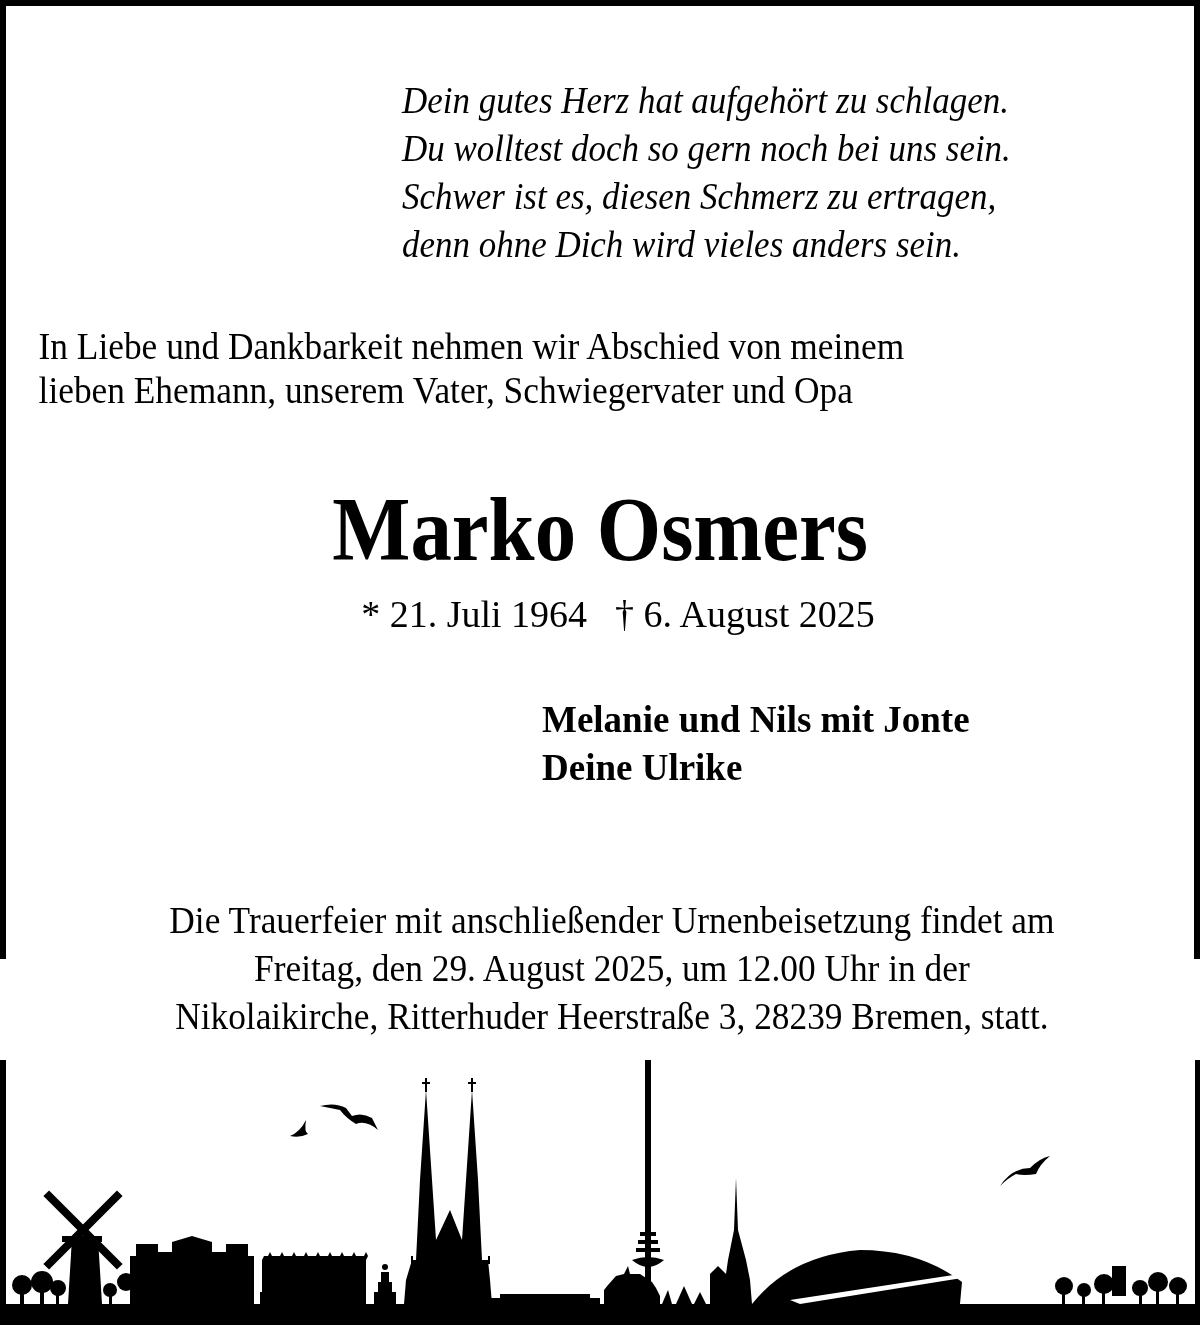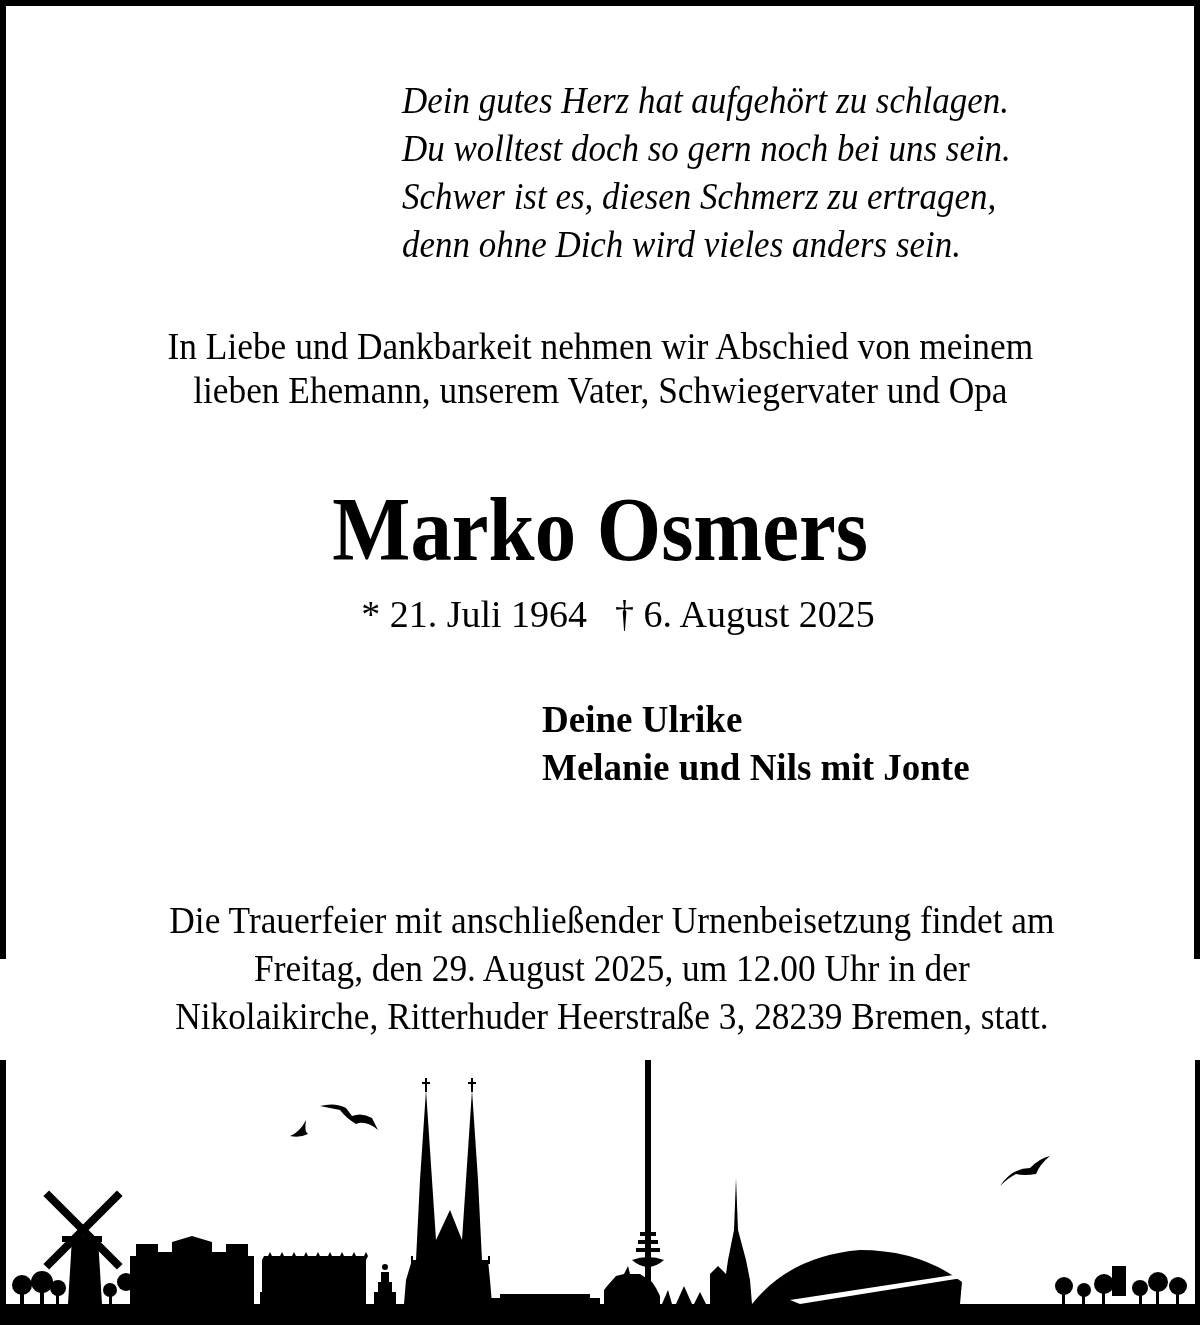--- a/index.html
+++ b/index.html
@@ -16,21 +16,21 @@
   }
   .poem {
     position: absolute; left: 396px; top: 70px;
     font-style: italic; font-size: 38px; line-height: 48px;
     transform: scaleX(0.92); transform-origin: left top;
     white-space: nowrap;
   }
   .poem div { display: block; }
   .intro {
     position: absolute; left: 0; right: 0; top: 318px;
-    text-align: center; font-size: 38px; line-height: 44px;
+    text-align: left; font-size: 38px; line-height: 44px;
     white-space: nowrap;
   }
   .intro-inner { display: inline-block; transform: scaleX(0.93); transform-origin: center top; }
   .name {
     position: absolute; left: 0; right: 0; top: 474px;
     text-align: center; font-weight: bold; font-size: 90px; line-height: 100px;
   }
   .name span { display: inline-block; transform: scaleX(0.92); }
   .dates {
     position: absolute; left: 0; right: 0; top: 585px;
@@ -78,22 +78,22 @@
 
   <div class="name">
     <span>Marko Osmers</span>
   </div>
 
   <div class="dates">
     <span>* 21. Juli 1964</span><span class="gap"></span><span>† 6. August 2025</span>
   </div>
 
   <div class="family">
+    <div>Melanie und Nils mit Jonte</div>
     <div>Deine Ulrike</div>
-    <div>Melanie und Nils mit Jonte</div>
   </div>
 
   <div class="service">
     <div class="service-inner">
       <div>Die Trauerfeier mit anschließender Urnenbeisetzung findet am</div>
       <div>Freitag, den 29. August 2025, um 12.00 Uhr in der</div>
       <div>Nikolaikirche, Ritterhuder Heerstraße 3, 28239 Bremen, statt.</div>
     </div>
   </div>
 

